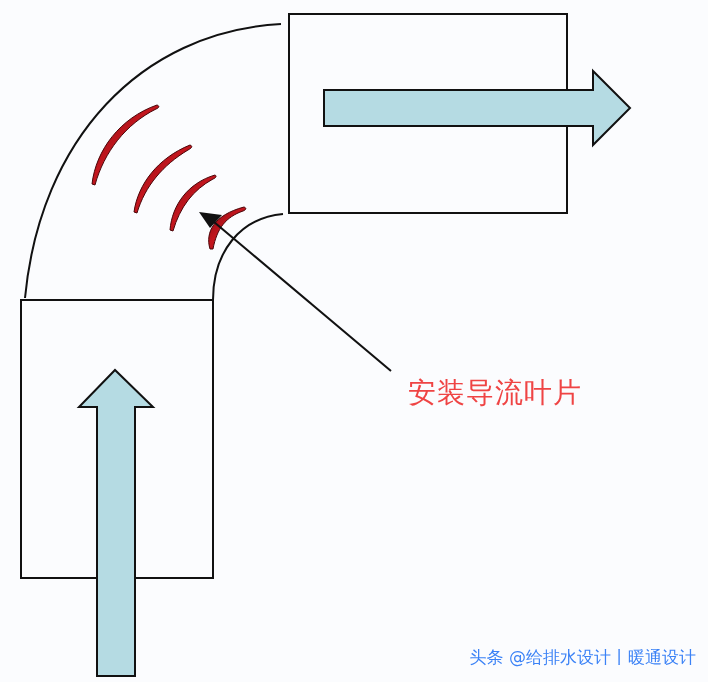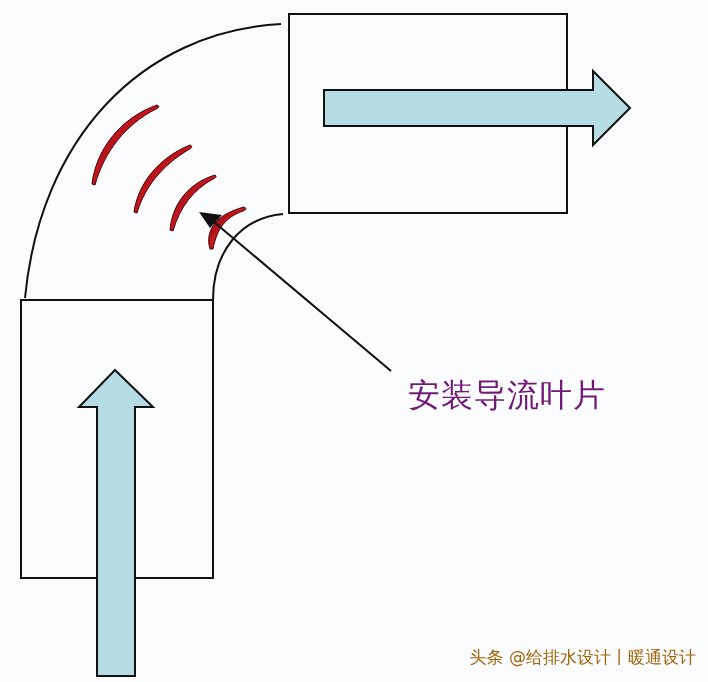--- a/index.html
+++ b/index.html
@@ -7,32 +7,32 @@
       width: 708px; height: 682px; overflow: hidden;
       background: #fbfcfe;
       font-family: "DejaVu Sans", sans-serif;
       position: relative;
     }
     #diagram { position: absolute; left: 0; top: 0; }
     .label {
       position: absolute;
       left: 408px; top: 379px;
       font-family: "DejaVu Serif", serif;
-      font-size: 32px;
+      font-size: 28px;
       letter-spacing: 1px;
-      color: #701a75;
+      color: #ef4444;
       white-space: nowrap;
       line-height: 1;
     }
     .watermark {
       position: absolute;
       right: 12px; bottom: 13px;
       font-family: "DejaVu Sans", sans-serif;
       font-size: 17px;
-      color: #a16207;
+      color: #3b82f6;
       white-space: nowrap;
       text-shadow: 0 0 2px #fff, 0 0 2px #fff;
     }
   </style>
 </head>
 <body>
 
 <svg id="diagram" width="708" height="682" viewBox="0 0 708 682" xmlns="http://www.w3.org/2000/svg">
   <defs>
     <linearGradient id="vaneGrad" x1="0" y1="0" x2="1" y2="1">

